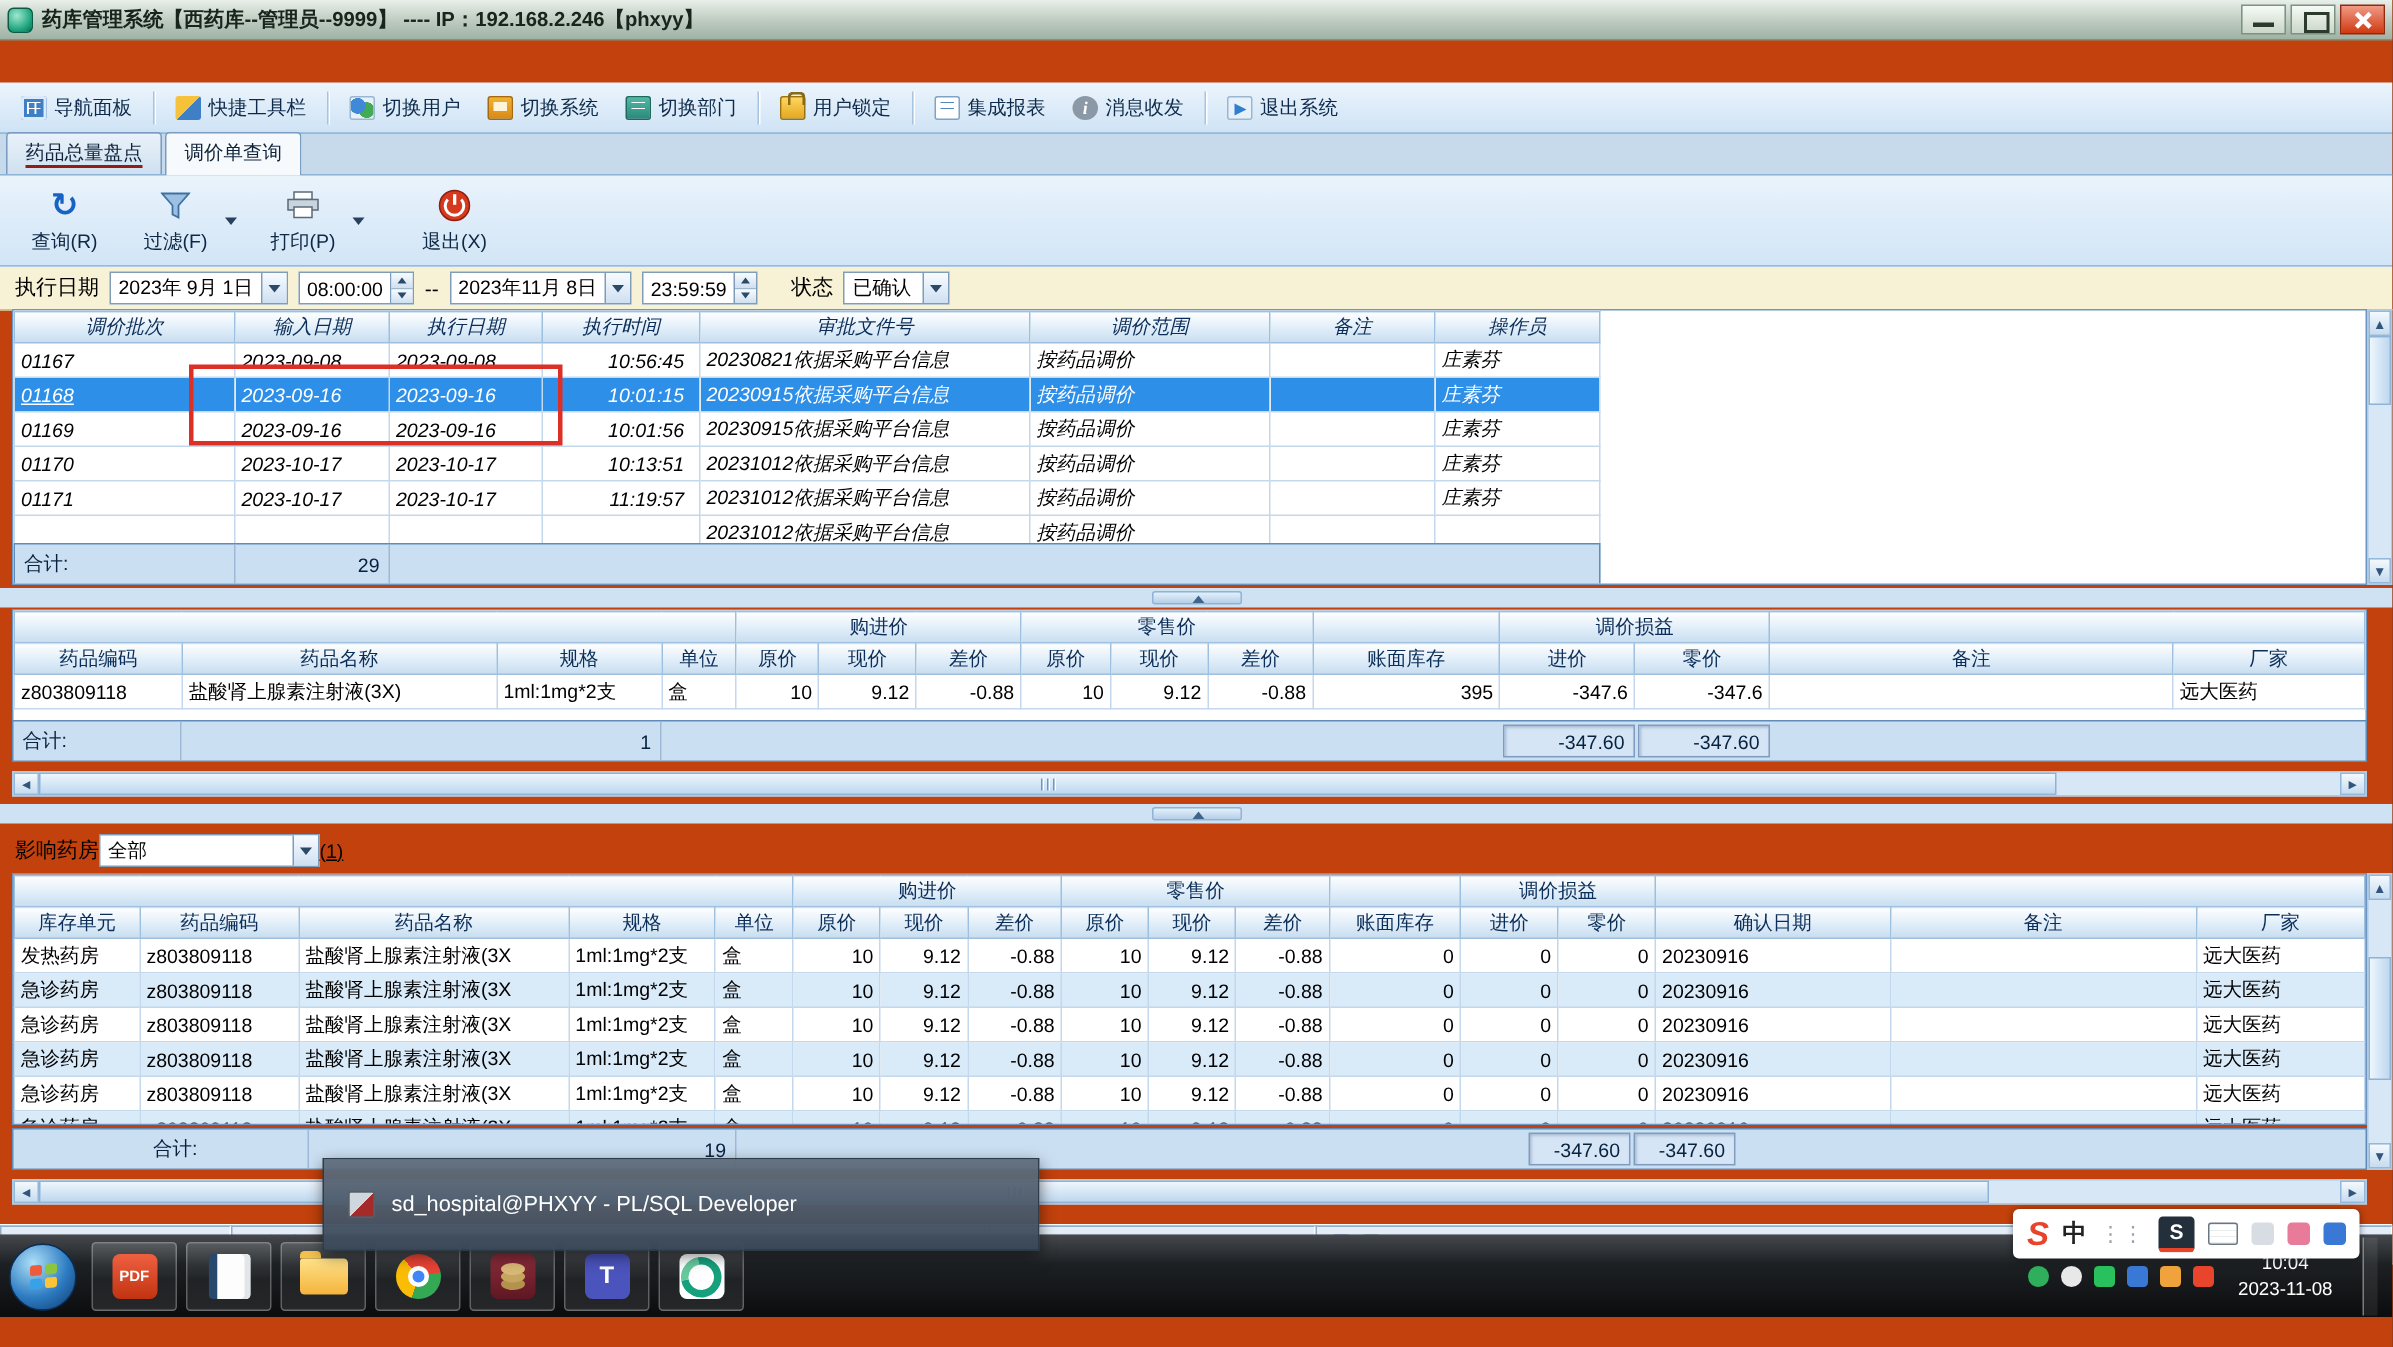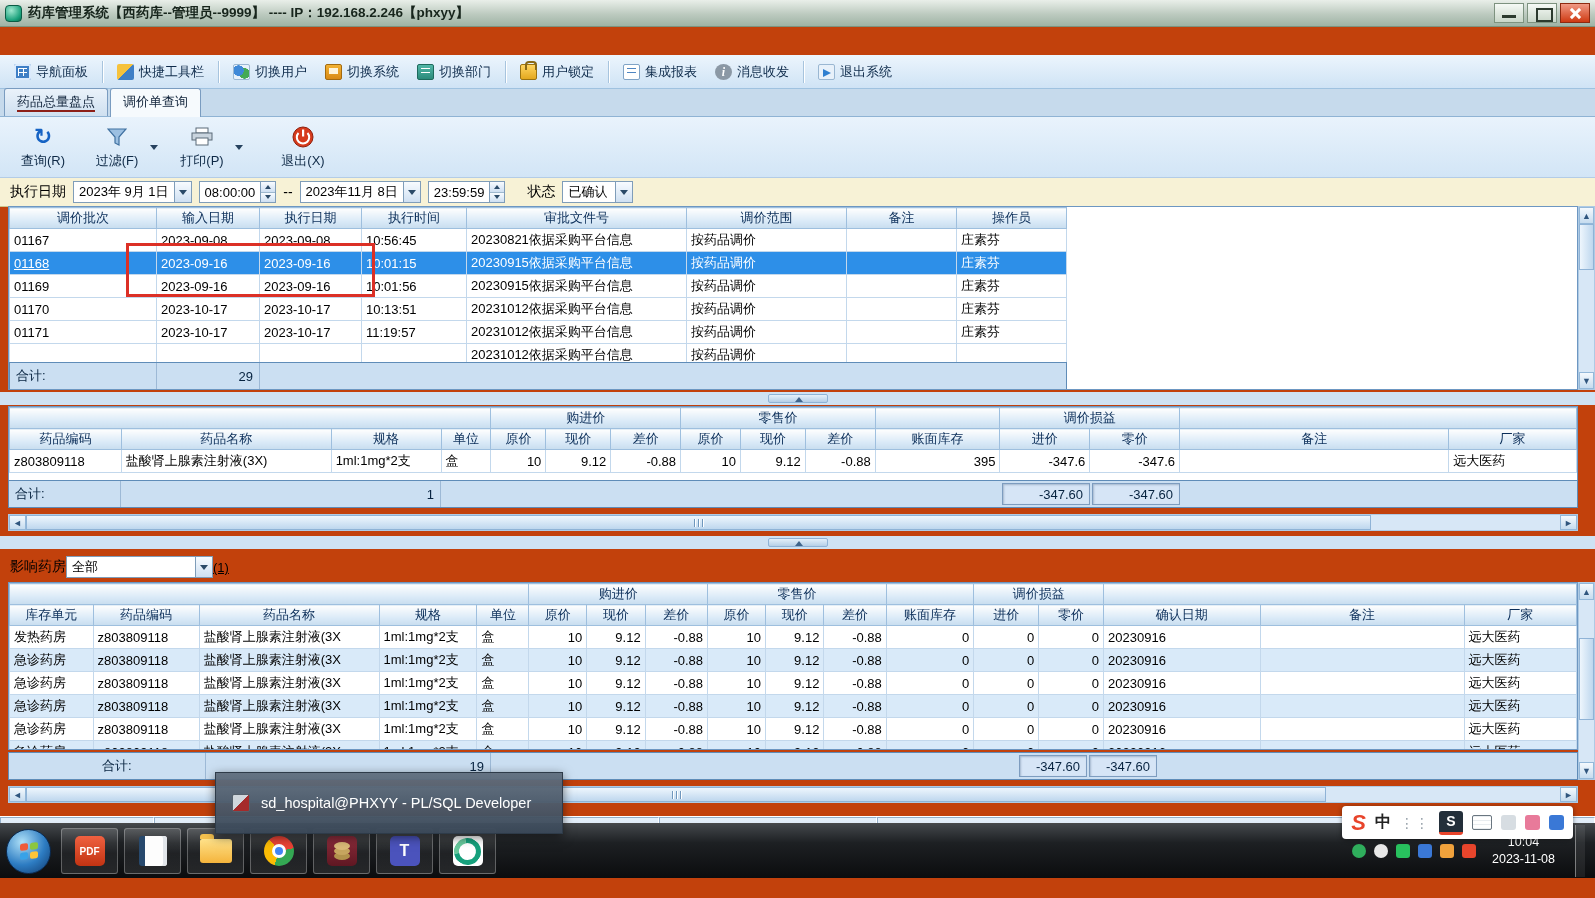--- a/index.html
+++ b/index.html
@@ -77,21 +77,21 @@
 .spins .dn i{border-top:4px solid #2b4a68;}
 
 
 .region{position:absolute;background:#fff;border:1px solid #6d97c2;overflow:hidden;}
 .grid{border-collapse:collapse;table-layout:fixed;background:#fff;}
 .grid th{background:linear-gradient(#fefefe,#dcebf8 60%,#c8ddef);border:1px solid #9ebfde;font-weight:normal;color:#0b2e59;height:21px;font-size:13px;padding:0 2px;overflow:hidden;white-space:nowrap;text-align:center;}
 .grid th.blank{background:linear-gradient(#fefefe,#dcebf8 60%,#c8ddef);}
 .grid td{border:1px solid #c3d8ec;height:23px;padding:0 4px;overflow:hidden;white-space:nowrap;font-size:13px;color:#000;}
 .grid tbody tr.selected td{background:#2d8fe8;color:#fff;}
 .grid tbody tr.selected td:first-child{text-decoration:underline;}
-.t1 td:nth-child(4){text-align:left;padding-right:10px;}
+.t1 td:nth-child(4){text-align:right;padding-right:10px;}
 .t2 td:nth-child(n+5):nth-child(-n+13){text-align:right;}
 .t3 td:nth-child(n+6):nth-child(-n+14){text-align:right;}
 .t3 tbody tr:nth-child(even) td{background:#d9eaf9;}
 .tclip{overflow:hidden;}
 
 
 .total-row{position:absolute;display:flex;background:#cbdff2;border:1px solid #5f8cb8;align-items:stretch;height:28px;font-size:13px;color:#06223f;}
 .tcell{border-right:1px solid #9db9d6;display:flex;align-items:center;padding:0 6px;overflow:hidden;flex:none;}
 .tcell.num{justify-content:flex-end;}
 .tcell.box{background:#d6e5f6;border:1px solid #7d9cbf;margin:2px 1px;justify-content:flex-end;box-shadow:inset 1px 1px 2px rgba(20,50,90,.25);}
@@ -112,21 +112,21 @@
 .splitgrip::after{content:"";position:absolute;left:26px;top:2px;border-left:4px solid transparent;border-right:4px solid transparent;border-bottom:5px solid #40658c;}
 
 
 .pharmrow{position:absolute;left:0;top:552px;width:100%;height:30px;display:flex;align-items:center;padding-left:10px;font-size:14px;color:#000;}
 .countlink{text-decoration:underline;font-size:13px;}
 
 
 .annotation{position:absolute;left:126px;top:243px;width:249px;height:54px;border:3px solid #dc3026;z-index:40;}
 
 
-.plsql-popup{position:absolute;left:215px;top:772px;width:348px;height:62px;background:linear-gradient(rgba(96,110,126,.96),rgba(58,72,88,.97));border:1px solid #2e3b49;box-shadow:0 3px 10px rgba(0,0,0,.55);display:flex;align-items:center;gap:11px;padding:0 16px;color:#fff;font-size:14.5px;z-index:50;}
+.plsql-popup{position:absolute;left:215px;top:772px;width:478px;height:62px;background:linear-gradient(rgba(96,110,126,.96),rgba(58,72,88,.97));border:1px solid #2e3b49;box-shadow:0 3px 10px rgba(0,0,0,.55);display:flex;align-items:center;gap:11px;padding:0 16px;color:#fff;font-size:14.5px;z-index:50;}
 .plsql-icon{width:18px;height:18px;background:linear-gradient(135deg,#cfd6dc 50%,#a52a2a 50%);border:1px solid #55606b;border-radius:2px;flex:none;}
 
 
 .statusbar{position:absolute;left:0;top:816px;width:100%;height:27px;background:linear-gradient(#e6f0fa,#c9dcef);border-top:1px solid #fff;display:flex;align-items:stretch;}
 .sseg{border:1px solid;border-color:#93aec9 #fdfeff #fdfeff #93aec9;display:flex;align-items:center;padding:0 9px;font-size:13px;color:#0d2644;white-space:nowrap;overflow:hidden;flex:none;}
 .sseg.fill{flex:1;gap:6px;}
 .strayicon{width:14px;height:14px;border-radius:3px;flex:none;}
 
 
 .imebar{position:absolute;right:22px;top:806px;height:33px;background:#fff;border-radius:4px;box-shadow:0 1px 5px rgba(0,0,0,.45);display:flex;align-items:center;padding:0 9px;gap:9px;z-index:60;}
@@ -313,21 +313,21 @@
     <span>状态</span>
     <span class="combo">
         <span class="ctext" style="min-width:52px;">已确认</span>
         <span class="cbtn">
           <i></i>
         </span>
       </span>
   </div>
 
   <div class="region" style="left:8px;top:206px;width:1570px;height:184px;">
-    <div class="tclip" style="height:156px;">
+    <div class="tclip" style="height:156px;font-style:italic;">
       <table class="grid t1">
         <colgroup>
             <col style="width:147px">
             <col style="width:103px">
             <col style="width:102px">
             <col style="width:105px">
             <col style="width:220px">
             <col style="width:160px">
             <col style="width:110px">
             <col style="width:110px">

